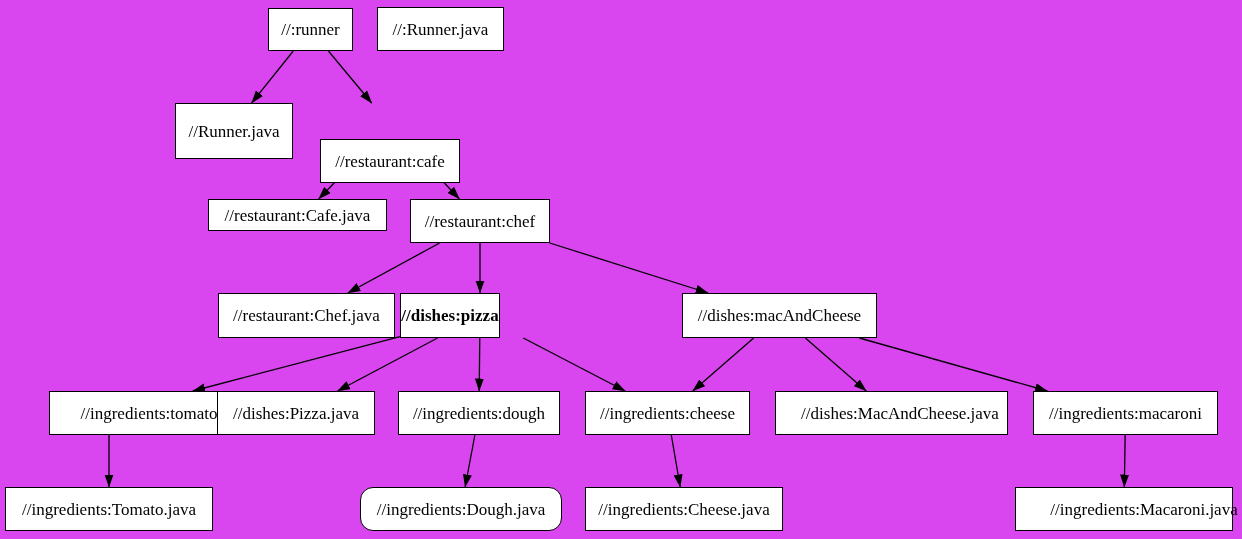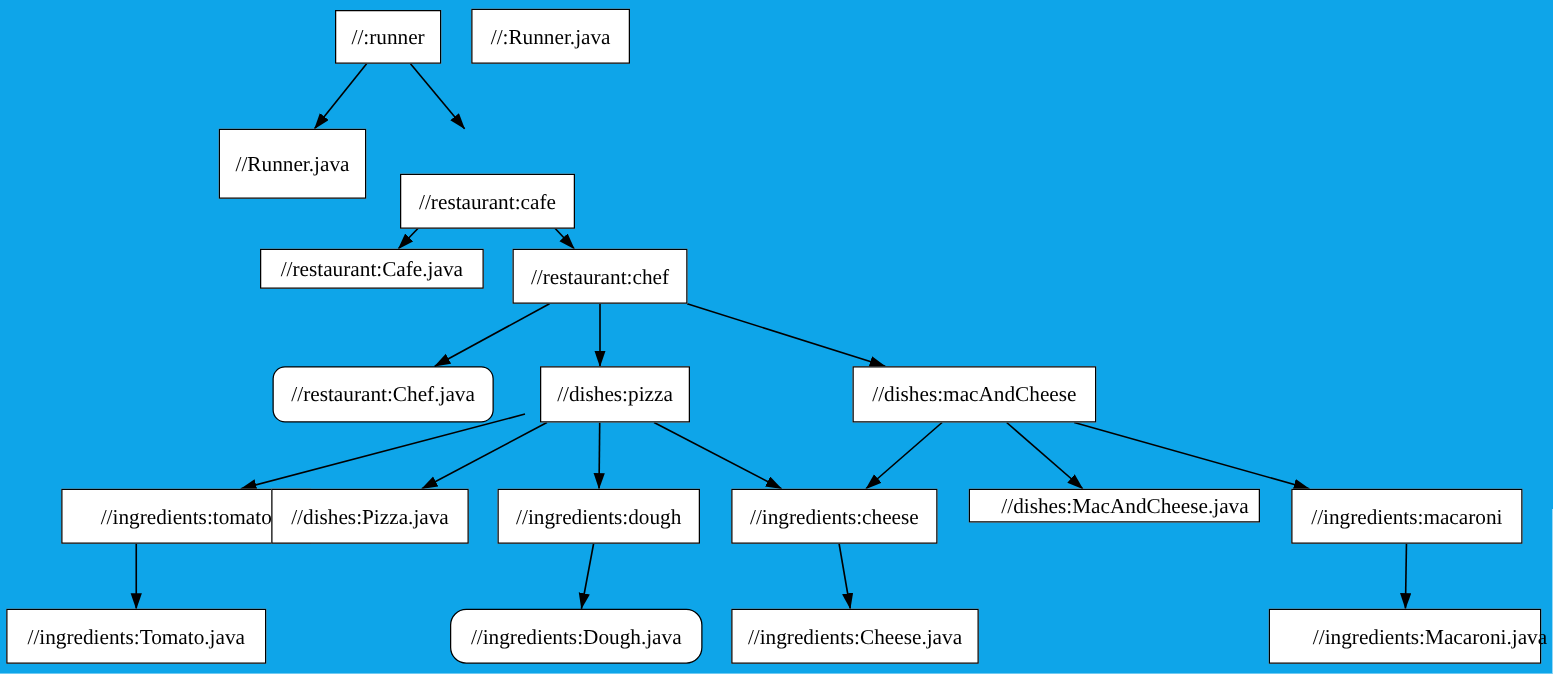--- a/index.html
+++ b/index.html
@@ -4,21 +4,21 @@
 <style>
   html, body {
     margin: 0;
     padding: 0;
     background: #ffffff;
   }
   #canvas {
     position: relative;
     width: 1242px;
     height: 539px;
-    background: #0ea5e9;
+    background: #d946ef;
     overflow: hidden;
     font-family: "Liberation Serif", "DejaVu Serif", serif;
   }
   #edges-layer {
     position: absolute;
     left: 0;
     top: 0;
     width: 1242px;
     height: 539px;
   }
@@ -67,27 +67,27 @@
         <line x1="1125.15625" y1="435" x2="1124.34375" y2="487" stroke="#000000" stroke-width="1.3" marker-end="url(#arrowhead)"></line>
       </g>
   </svg>
   <div id="nodes-layer">
       <div class="graph-node" style="left: 268px; top: 8px; width: 85px; height: 43px;">//:runner</div>
       <div class="graph-node" style="left: 377px; top: 7px; width: 127px; height: 44px;">//:Runner.java</div>
       <div class="graph-node" style="left: 175px; top: 103px; width: 118px; height: 56px;">//Runner.java</div>
       <div class="graph-node" style="left: 320px; top: 103px; width: 140px; height: 44px; margin-top: 36px;">//restaurant:cafe</div>
       <div class="graph-node" style="left: 208px; top: 199px; width: 179px; height: 32px;">//restaurant:Cafe.java</div>
       <div class="graph-node" style="left: 410px; top: 199px; width: 140px; height: 44px;">//restaurant:chef</div>
-      <div class="graph-node" style="left: 218px; top: 293px; width: 177px; height: 45px; border-radius: 10px;">//restaurant:Chef.java</div>
-      <div class="graph-node" style="left: 432px; top: 293px; width: 120px; height: 45px;">//dishes:pizza</div>
+      <div class="graph-node" style="left: 218px; top: 293px; width: 177px; height: 45px;">//restaurant:Chef.java</div>
+      <div class="graph-node" style="left: 400px; top: 293px; width: 100px; height: 45px; font-weight: bold;">//dishes:pizza</div>
       <div class="graph-node" style="left: 682px; top: 293px; width: 195px; height: 45px;">//dishes:macAndCheese</div>
       <div class="graph-node" style="left: 25px; top: 391px; width: 200px; height: 44px; margin-left: 24px;">//ingredients:tomato</div>
       <div class="graph-node" style="left: 217px; top: 391px; width: 158px; height: 44px;">//dishes:Pizza.java</div>
       <div class="graph-node" style="left: 398px; top: 391px; width: 162px; height: 44px;">//ingredients:dough</div>
       <div class="graph-node" style="left: 585px; top: 391px; width: 165px; height: 44px;">//ingredients:cheese</div>
-      <div class="graph-node" style="left: 775px; top: 391px; width: 233px; height: 27px; padding-left: 17px;">//dishes:MacAndCheese.java</div>
+      <div class="graph-node" style="left: 775px; top: 391px; width: 233px; height: 44px; padding-left: 17px;">//dishes:MacAndCheese.java</div>
       <div class="graph-node" style="left: 1033px; top: 391px; width: 185px; height: 44px;">//ingredients:macaroni</div>
       <div class="graph-node" style="left: 5px; top: 487px; width: 208px; height: 44px;">//ingredients:Tomato.java</div>
       <div class="graph-node" style="left: 360px; top: 487px; width: 202px; height: 44px; border-radius: 13px;">//ingredients:Dough.java</div>
       <div class="graph-node" style="left: 585px; top: 487px; width: 198px; height: 44px;">//ingredients:Cheese.java</div>
       <div class="graph-node" style="left: 1015px; top: 487px; width: 218px; height: 44px; padding-left: 40px;">//ingredients:Macaroni.java</div>
     </div>
 </div>
 
 </body></html>

